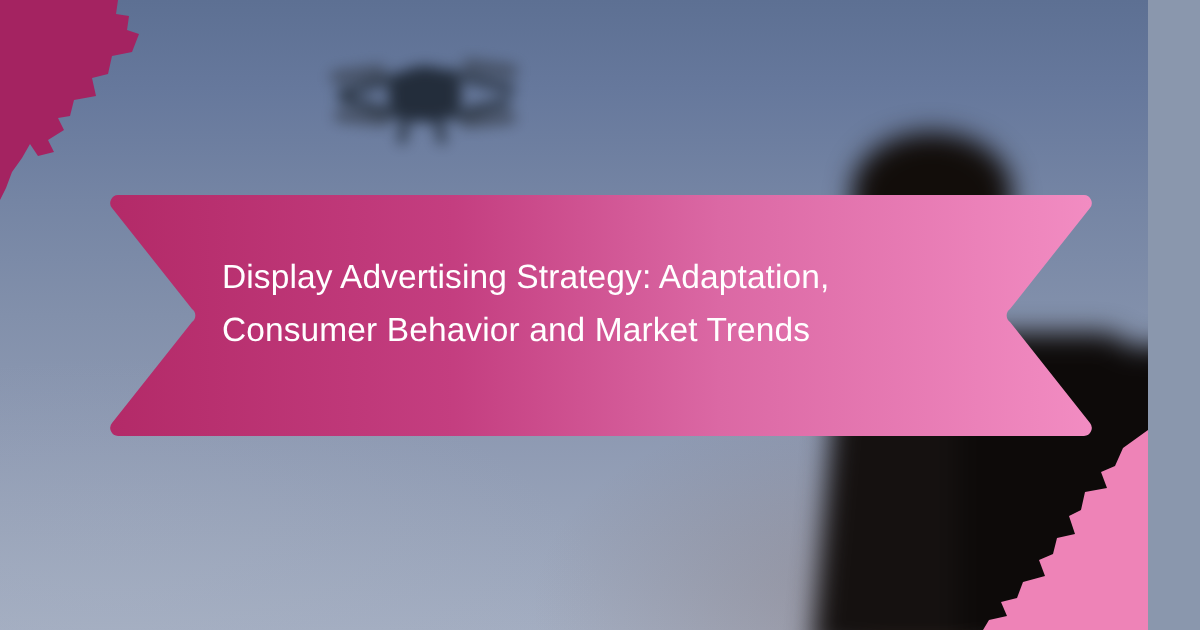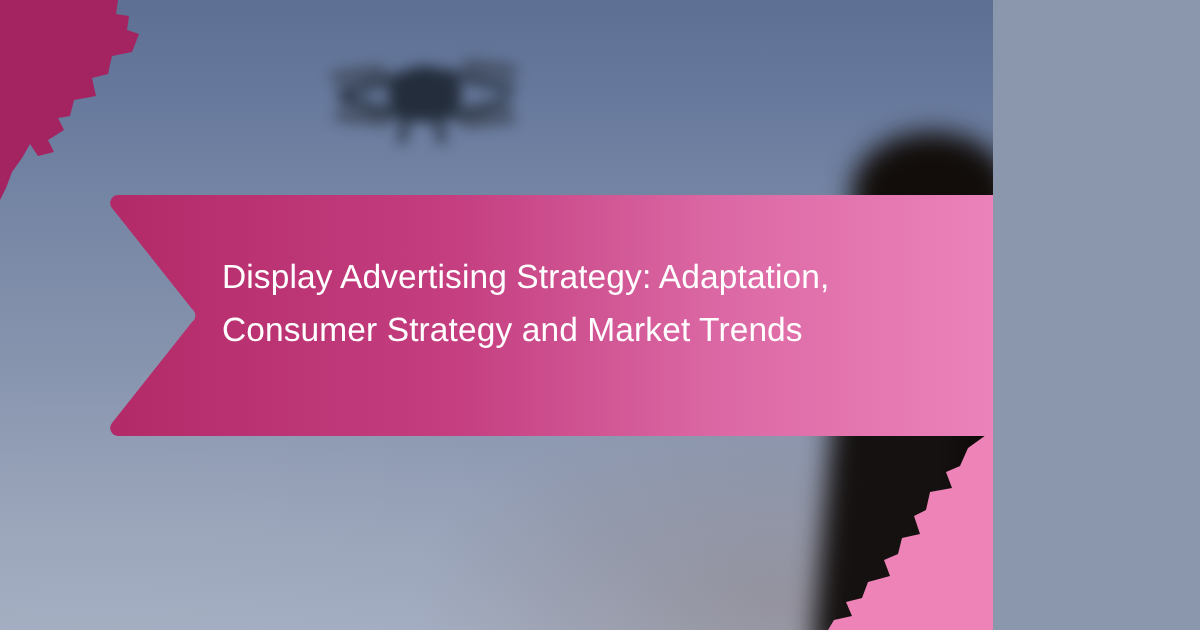--- a/index.html
+++ b/index.html
@@ -4,21 +4,21 @@
 <style>
   * { margin:0; padding:0; box-sizing:border-box; }
   html, body {
     width:1200px; height:630px; overflow:hidden;
     background:#8a97ad;
     font-family:"Liberation Sans", sans-serif;
   }
 
   .card {
     position:relative;
-    width:993px; height:630px;
+    width:1148px; height:630px;
     overflow:hidden;
   }
 
   
   .photo {
     position:absolute; inset:0;
     background:
       linear-gradient(180deg,
         #5d7093 0%,
         #66789c 14%,
@@ -184,17 +184,17 @@
           <stop offset="35%" stop-color="#C43E80"></stop>
           <stop offset="62%" stop-color="#DB68A4"></stop>
           <stop offset="100%" stop-color="#F28CC2"></stop>
         </linearGradient>
       </defs>
       <path d="M8,0 H974 a8,8 0 0 1 6,13 L900,114 a8,8 0 0 0 0,13 l80,101 a8,8 0 0 1 -6,13 H8 a8,8 0 0 1 -6,-13 L82,127 a8,8 0 0 0 0,-13 L2,13 A8,8 0 0 1 8,0 Z" fill="url(#ribbonGrad)"></path>
     </svg>
 
     <div class="ribbon-text">
       <span class="line">Display Advertising Strategy: Adaptation,</span>
-      <span class="line">Consumer Strategy and Market Trends</span>
+      <span class="line">Consumer Behavior and Market Trends</span>
     </div>
   </div>
 
 </div>
 
 </body></html>

